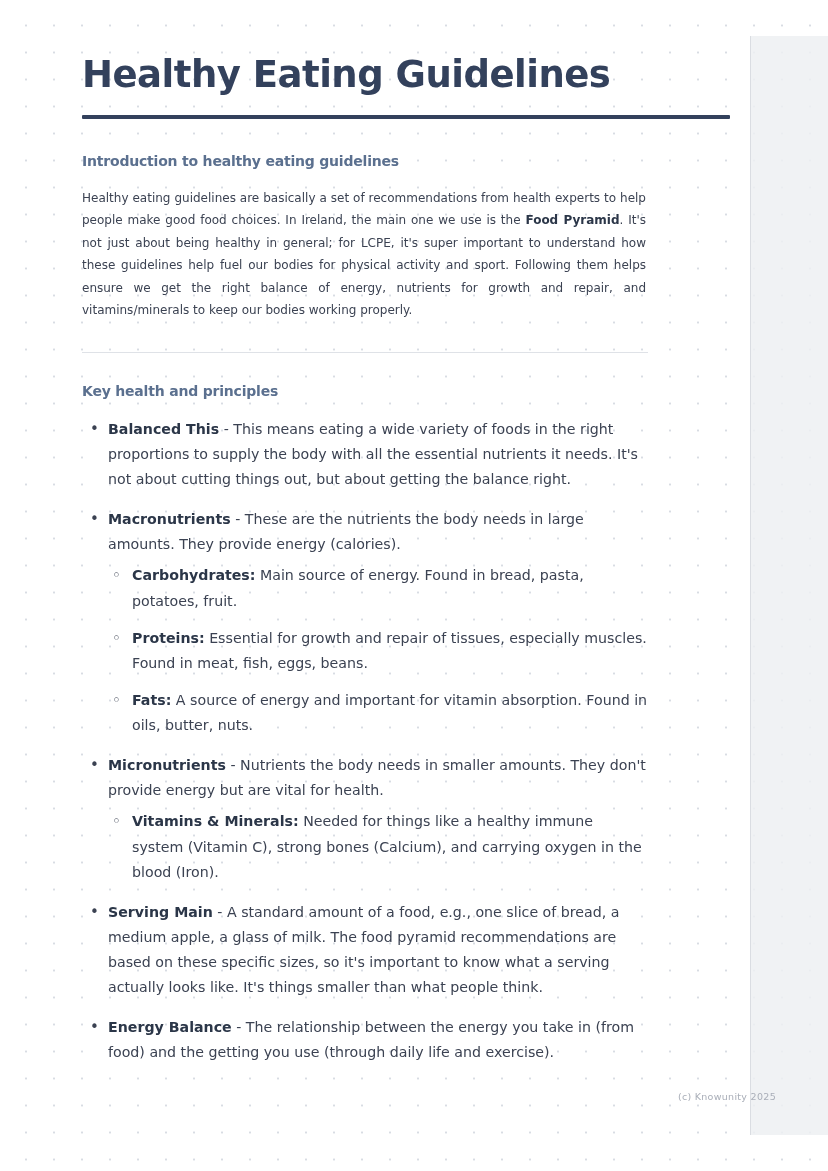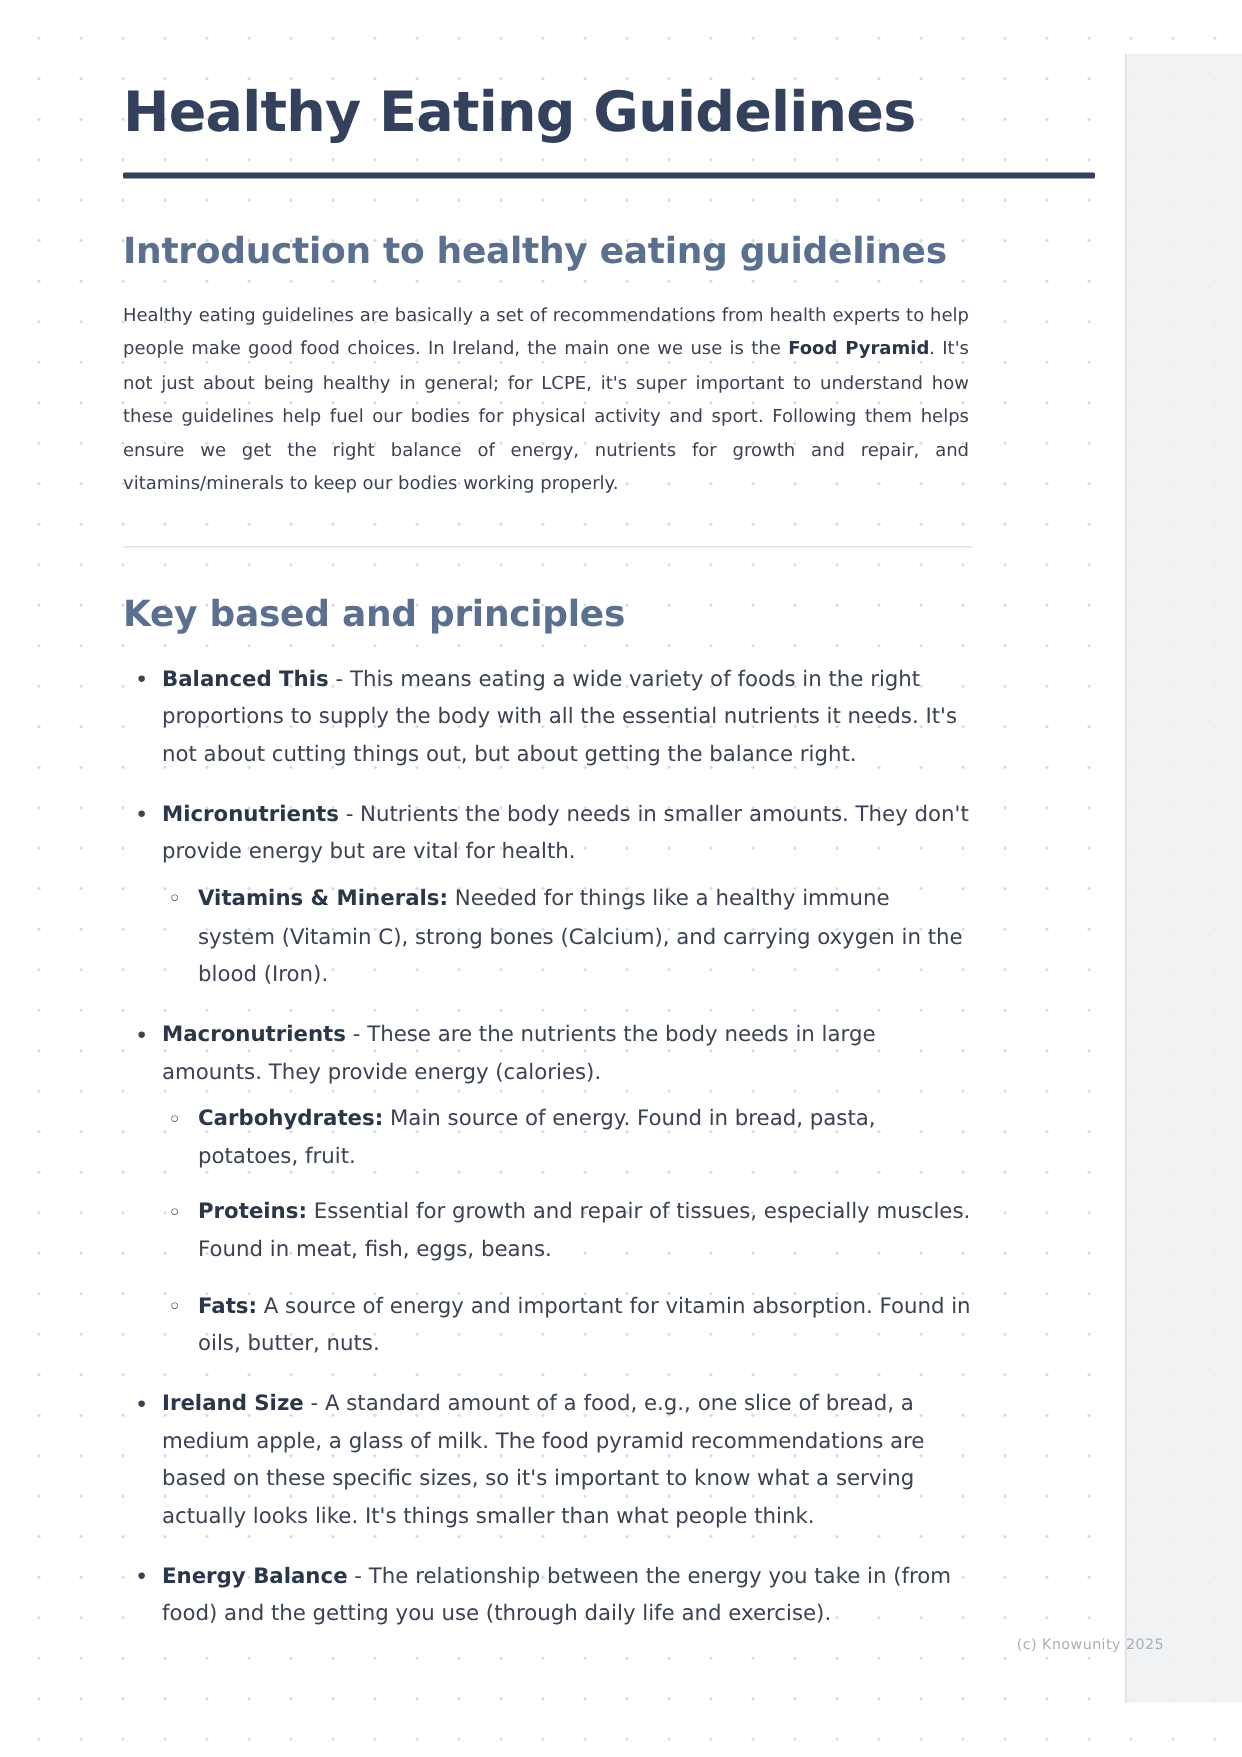--- a/index.html
+++ b/index.html
@@ -57,21 +57,21 @@
 
   .title-rule {
     height: 4px;
     background: #33415c;
     width: 648px;
     margin-bottom: 34px;
     border-radius: 1px;
   }
 
   h2.section-title {
-    font-size: 24px;
+    font-size: 14px;
     font-weight: 700;
     color: #5b708f;
     margin: 0 0 18px 0;
     letter-spacing: -0.2px;
   }
 
   p.body-text {
     font-size: 12px;
     line-height: 1.88;
     color: #3b4252;
@@ -154,54 +154,54 @@
 
     <h1 class="doc-title">Healthy Eating Guidelines</h1>
     <div class="title-rule"></div>
 
     <h2 class="section-title">Introduction to healthy eating guidelines</h2>
 
     <p class="body-text"><span>Healthy eating guidelines are basically a set of recommendations from health experts to help people make good food choices. In Ireland, the main one we use is the </span><span class="b">Food Pyramid</span><span>. It's not just about being healthy in general; for LCPE, it's super important to understand how these guidelines help fuel our bodies for physical activity and sport. Following them helps ensure we get the right balance of energy, nutrients for growth and repair, and vitamins/minerals to keep our bodies working properly.</span></p>
 
     <hr class="section-divider">
 
-    <h2 class="section-title">Key based and principles</h2>
+    <h2 class="section-title">Key health and principles</h2>
 
     <ul class="bullets">
 
       <li>
         <span class="b">Balanced This</span><span> - This means eating a wide variety of foods in the right proportions to supply the body with all the essential nutrients it needs. It's not about cutting things out, but about getting the balance right.</span>
+      </li>
+
+      <li>
+        <span class="b">Macronutrients</span><span> - These are the nutrients the body needs in large amounts. They provide energy (calories).</span>
+        <ul class="subbullets">
+          <li>
+            <span class="b">Carbohydrates:</span><span> Main source of energy. Found in bread, pasta, potatoes, fruit.</span>
+          </li>
+          <li>
+            <span class="b">Proteins:</span><span> Essential for growth and repair of tissues, especially muscles. Found in meat, fish, eggs, beans.</span>
+          </li>
+          <li>
+            <span class="b">Fats:</span><span> A source of energy and important for vitamin absorption. Found in oils, butter, nuts.</span>
+          </li>
+        </ul>
       </li>
 
       <li>
         <span class="b">Micronutrients</span><span> - Nutrients the body needs in smaller amounts. They don't provide energy but are vital for health.</span>
         <ul class="subbullets">
           <li>
             <span class="b">Vitamins &amp; Minerals:</span><span> Needed for things like a healthy immune system (Vitamin C), strong bones (Calcium), and carrying oxygen in the blood (Iron).</span>
           </li>
         </ul>
       </li>
 
       <li>
-        <span class="b">Macronutrients</span><span> - These are the nutrients the body needs in large amounts. They provide energy (calories).</span>
-        <ul class="subbullets">
-          <li>
-            <span class="b">Carbohydrates:</span><span> Main source of energy. Found in bread, pasta, potatoes, fruit.</span>
-          </li>
-          <li>
-            <span class="b">Proteins:</span><span> Essential for growth and repair of tissues, especially muscles. Found in meat, fish, eggs, beans.</span>
-          </li>
-          <li>
-            <span class="b">Fats:</span><span> A source of energy and important for vitamin absorption. Found in oils, butter, nuts.</span>
-          </li>
-        </ul>
-      </li>
-
-      <li>
-        <span class="b">Ireland Size</span><span> - A standard amount of a food, e.g., one slice of bread, a medium apple, a glass of milk. The food pyramid recommendations are based on these specific sizes, so it's important to know what a serving actually looks like. It's things smaller than what people think.</span>
+        <span class="b">Serving Main</span><span> - A standard amount of a food, e.g., one slice of bread, a medium apple, a glass of milk. The food pyramid recommendations are based on these specific sizes, so it's important to know what a serving actually looks like. It's things smaller than what people think.</span>
       </li>
 
       <li>
         <span class="b">Energy Balance</span><span> - The relationship between the energy you take in (from food) and the getting you use (through daily life and exercise).</span>
       </li>
 
     </ul>
   </div>
 
   <div id="watermark">(c) Knowunity 2025</div>

